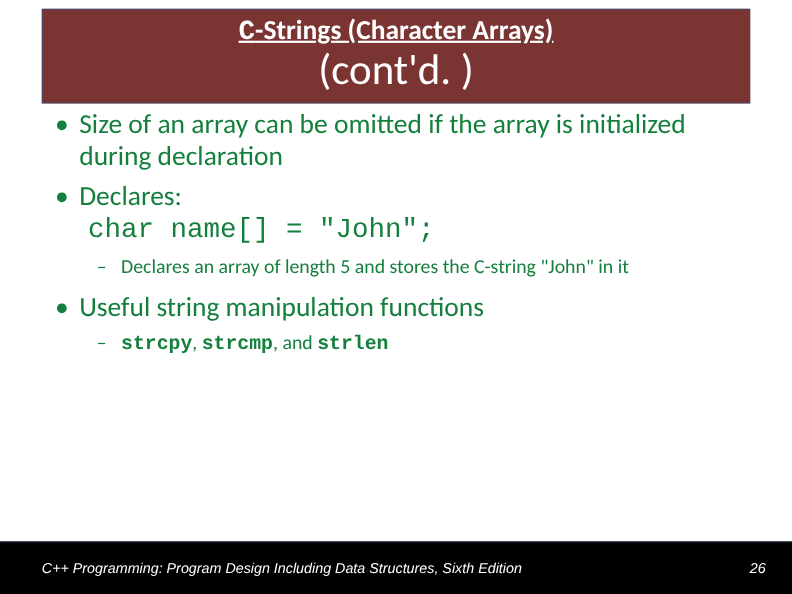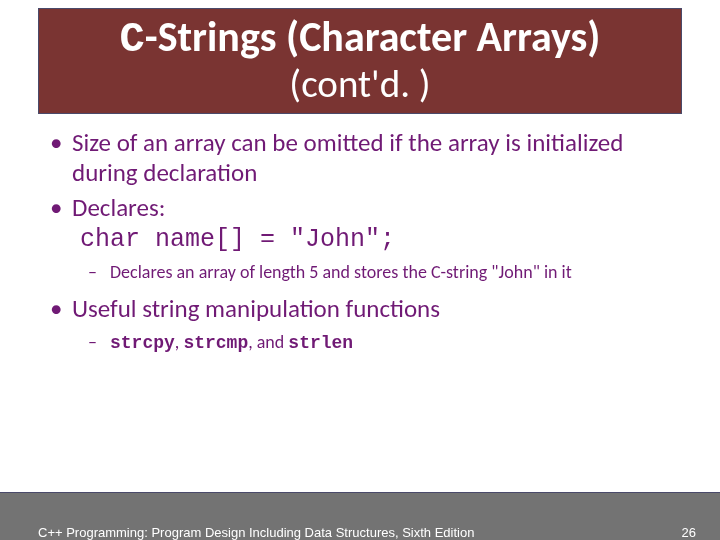--- a/index.html
+++ b/index.html
@@ -13,35 +13,36 @@
   }
   .title-bar {
     margin: 8px 38px 0 38px;
     background: #7a3432;
     border: 1px solid #4a4a6a;
     color: #ffffff;
     text-align: center;
     padding: 4px 10px 8px 10px;
   }
   .title-line1 {
-    font-size: 42px;
+    font-size: 25px;
     font-weight: 700;
     line-height: 1.15;
+    text-decoration: underline;
   }
   .title-mono {
     font-family: "Courier New", monospace;
     font-weight: 700;
   }
   .title-line2 {
     font-size: 39px;
     line-height: 1.05;
   }
   .content {
-    padding: 14px 34px 0 48px;
-    color: #701a75;
+    padding: 4px 34px 0 48px;
+    color: #15803d;
   }
   ul.top { list-style: none; }
   ul.top > li { position: relative; padding-left: 24px; margin-bottom: 6px; font-size: 25px; line-height: 1.18; }
   ul.top > li::before {
     content: "•";
     position: absolute;
     left: 2px;
     top: 0;
     font-size: 25px;
   }
@@ -60,29 +61,30 @@
     margin-top: 2px;
     margin-bottom: 4px;
   }
   .mono { font-family: "Courier New", monospace; font-weight: bold; }
   .footer {
     position: absolute;
     left: 0;
     bottom: 0;
     width: 100%;
     height: 48px;
-    background: #737373;
+    background: #000000;
     border-top: 1px solid #4a4a6a;
     display: flex;
-    align-items: flex-end;
+    align-items: center;
     justify-content: space-between;
     padding: 0 24px 0 38px;
     color: #ffffff;
     font-family: Arial, sans-serif;
     font-size: 13px;
+    font-style: italic;
   }
 </style>
 </head>
 <body>
 
 <div class="title-bar">
   <div class="title-line1">
     <span class="title-mono">C</span><span>-Strings (Character Arrays)</span>
   </div>
   <div class="title-line2">(cont'd. )</div>

